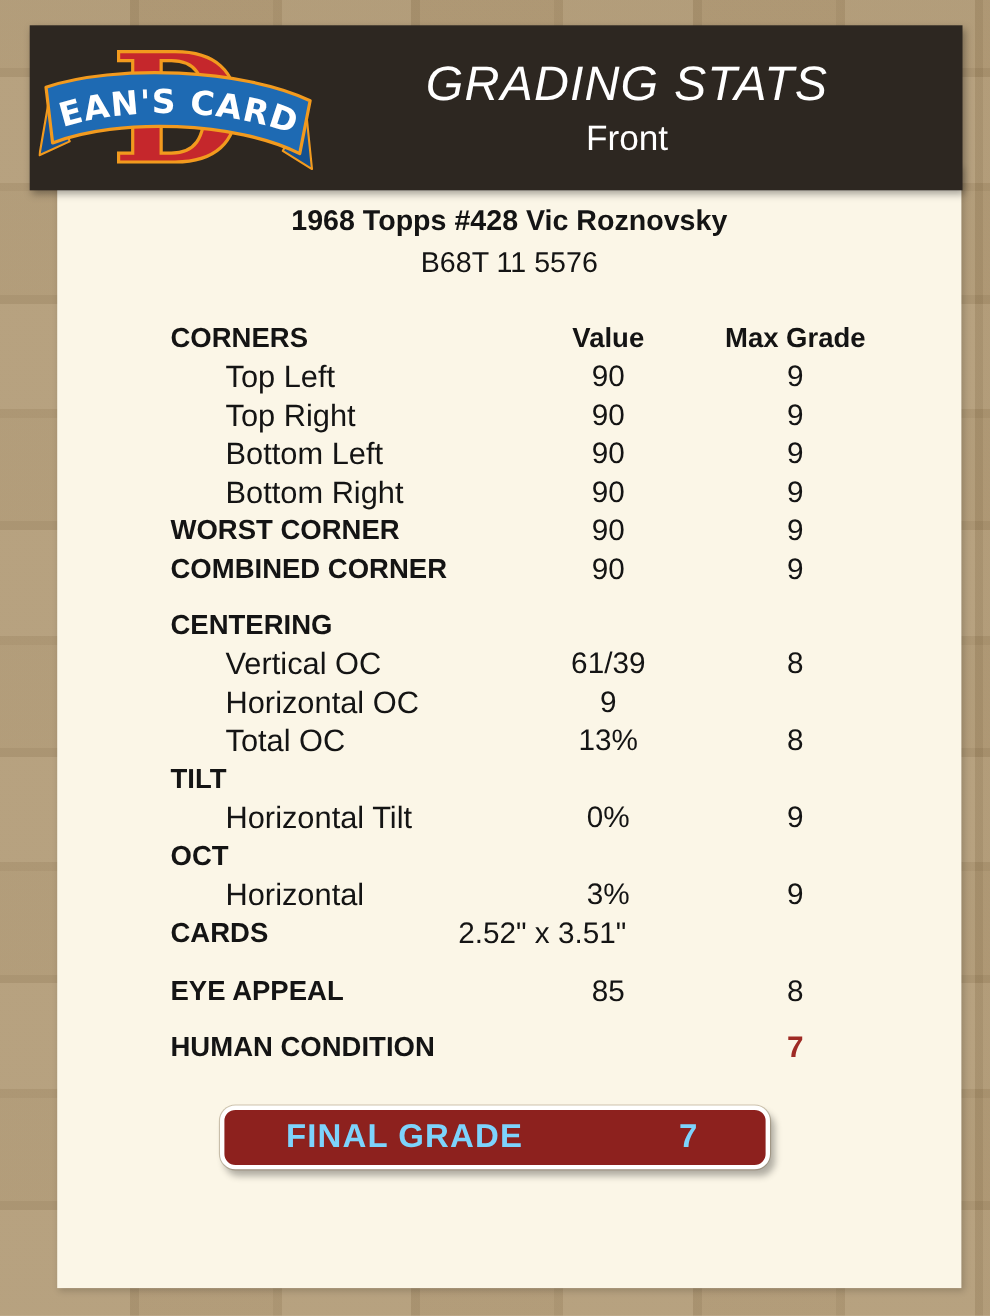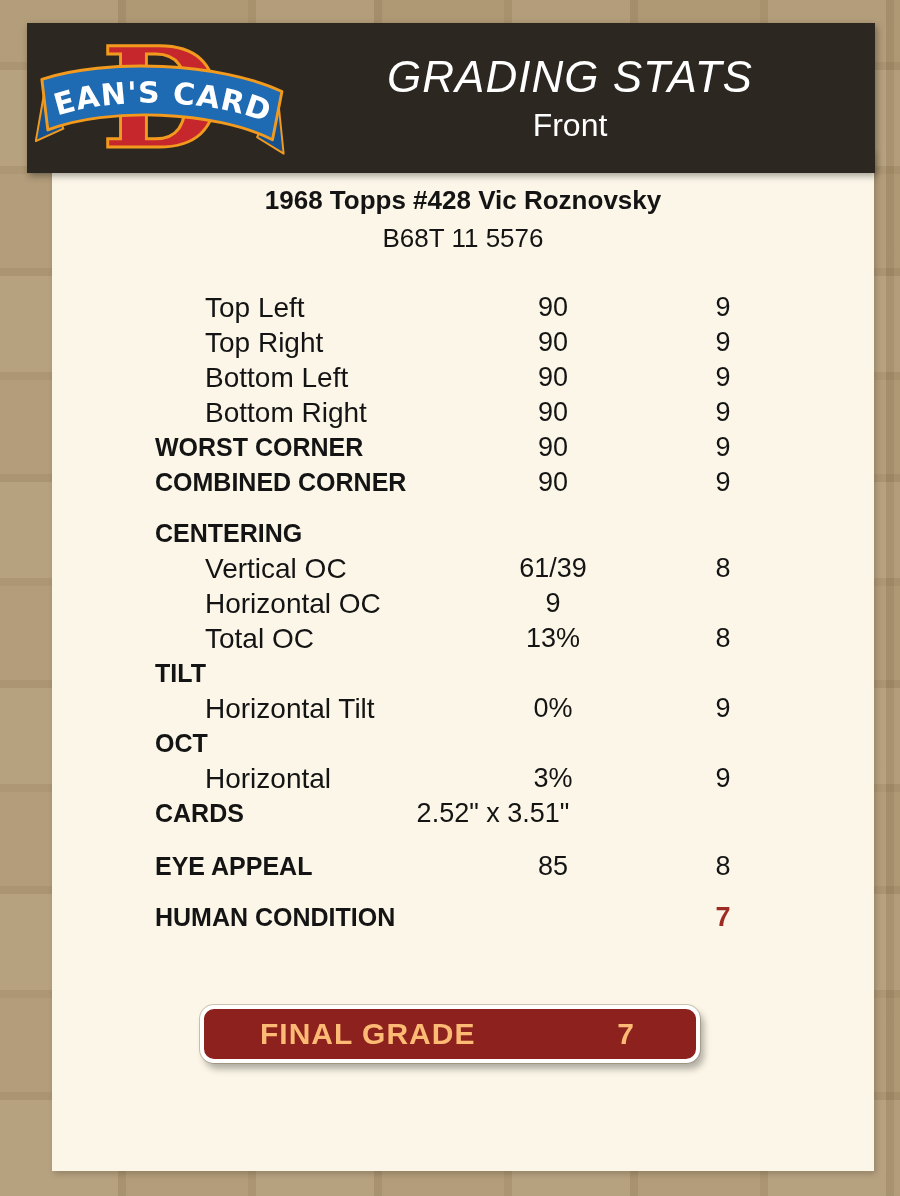--- a/index.html
+++ b/index.html
@@ -35,34 +35,39 @@
   .lbl.item{padding-left:50px;}
   .val,.max{font-size:27px; text-align:center;}
   .col-head{font-size:25px; font-weight:bold; text-align:center;}
   .val.size-val{transform:translateX(-60px);}
   .max.grade-red{color:#9e2a24; font-weight:bold;}
   
   .final-grade{position:absolute; left:148px; top:855px; width:492px; height:50px;
     background:#8d211e; border:4px solid #ffffff; border-radius:14px;
     box-shadow:0 0 0 1px rgba(120,100,70,0.35), 4px 6px 7px rgba(0,0,0,0.3);
     display:flex; align-items:center; justify-content:space-between;
-    color:#fdba74; font-size:30px; font-weight:bold;}
+    color:#7dd3fc; font-size:30px; font-weight:bold;}
   .final-grade .fg-label{margin-left:56px; letter-spacing:1px;}
   .final-grade .fg-value{margin-right:62px;}
 </style>
 </head>
 <body>
 
 <div class="page">
 
   <div class="panel">
     <div class="card-title">1968 Topps #428 Vic Roznovsky</div>
     <div class="card-code">B68T 11 5576</div>
 
     <div class="stats">
+      <div class="row">
+        <div class="lbl sec">CORNERS</div>
+        <div class="col-head">Value</div>
+        <div class="col-head">Max Grade</div>
+      </div>
 
       <div class="row">
         <div class="lbl item">Top Left</div>
         <div class="val">90</div>
         <div class="max">9</div>
       </div>
       <div class="row">
         <div class="lbl item">Top Right</div>
         <div class="val">90</div>
         <div class="max">9</div>

